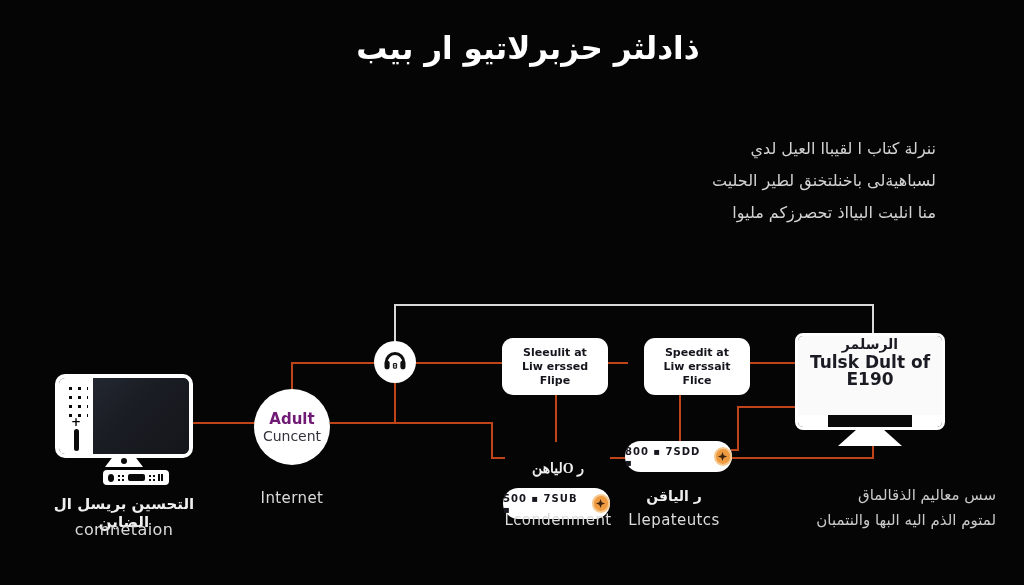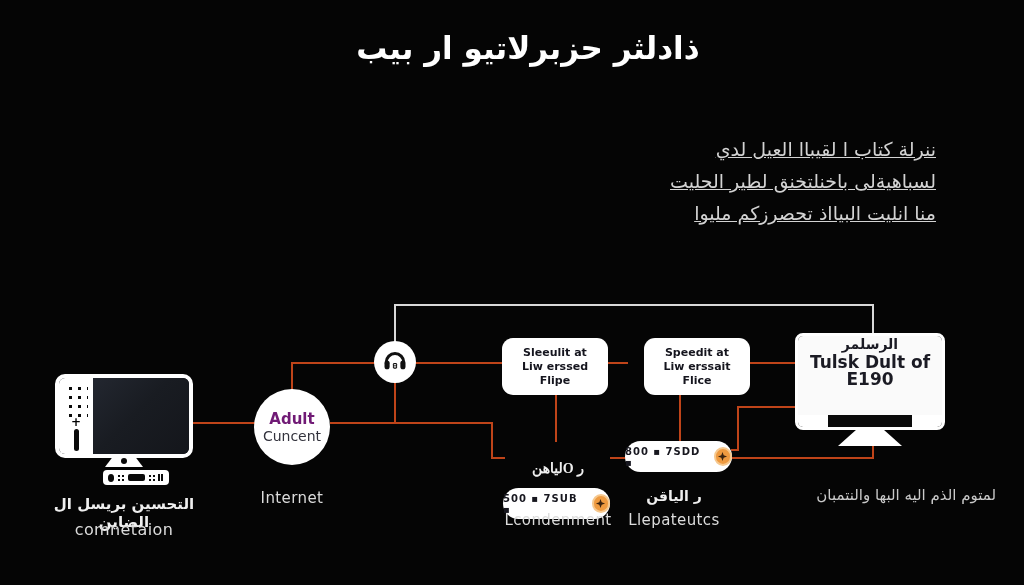--- a/index.html
+++ b/index.html
@@ -14,23 +14,22 @@
   .ar { direction: rtl; unicode-bidi: plaintext; }
 
   
   .title {
     position: absolute; left: 0; right: 0; top: 30px;
     text-align: center; transform: translateX(16px);
     color: #ffffff; font-size: 31px; font-weight: 800; letter-spacing: 1px;
   }
   .intro {
     position: absolute; top: 133px; right: 88px;
-    text-align: right; color: #d3d3d3; font-size: 19px; line-height: 32px;
+    text-align: right; color: #d3d3d3; font-size: 16px; line-height: 32px;
     letter-spacing: .5px;
-    text-decoration: underline;
   }
   .footer-note {
     position: absolute; top: 483px; right: 28px;
     text-align: right; color: #c9c9c9; font-size: 15px; line-height: 25px;
   }
 
   
   .ln { position: absolute; }
   .ln.o { background: #bf4419; }
   .ln.w { background: #d9d9d9; }
@@ -243,16 +242,17 @@
       <div class="m-en">Tulsk Dult of</div>
       <div class="m-en">E190</div>
     </div>
     <div class="m-bezel">
       <div class="m-bezel-black"></div>
     </div>
   </div>
   <div class="m-stand"></div>
 
   <div class="footer-note ar">
+    <div>سس معاليم الذقالماق</div>
     <div>لمتوم الذم اليه البها والنتمبان</div>
   </div>
 
 </div>
 
 </body></html>

